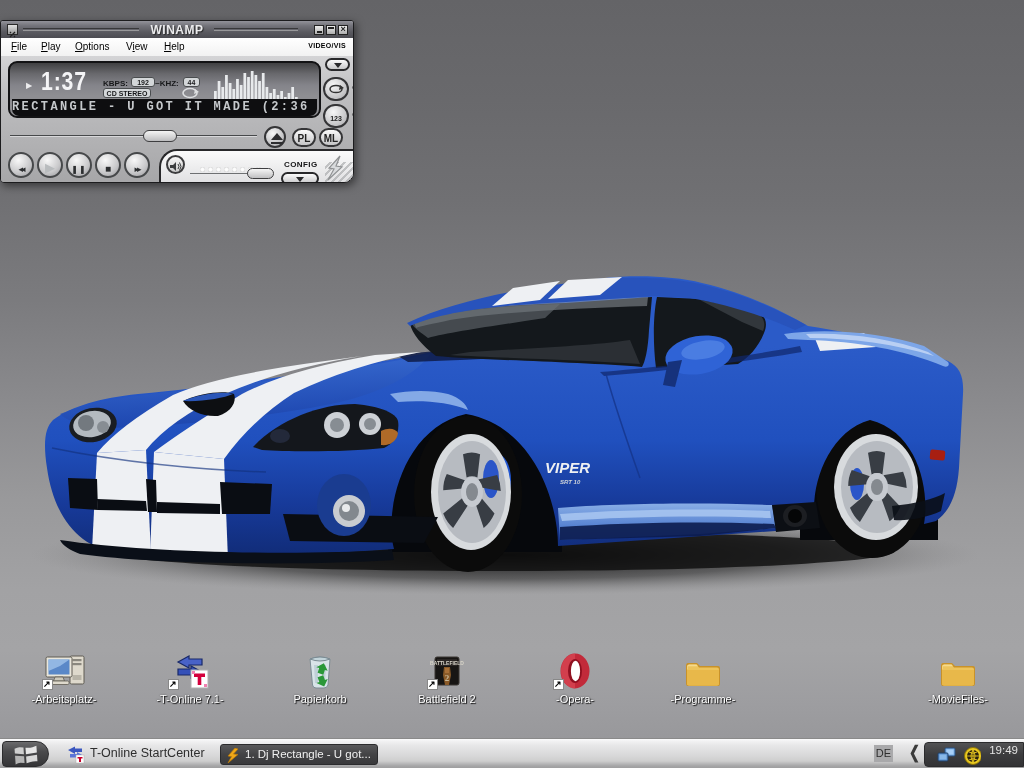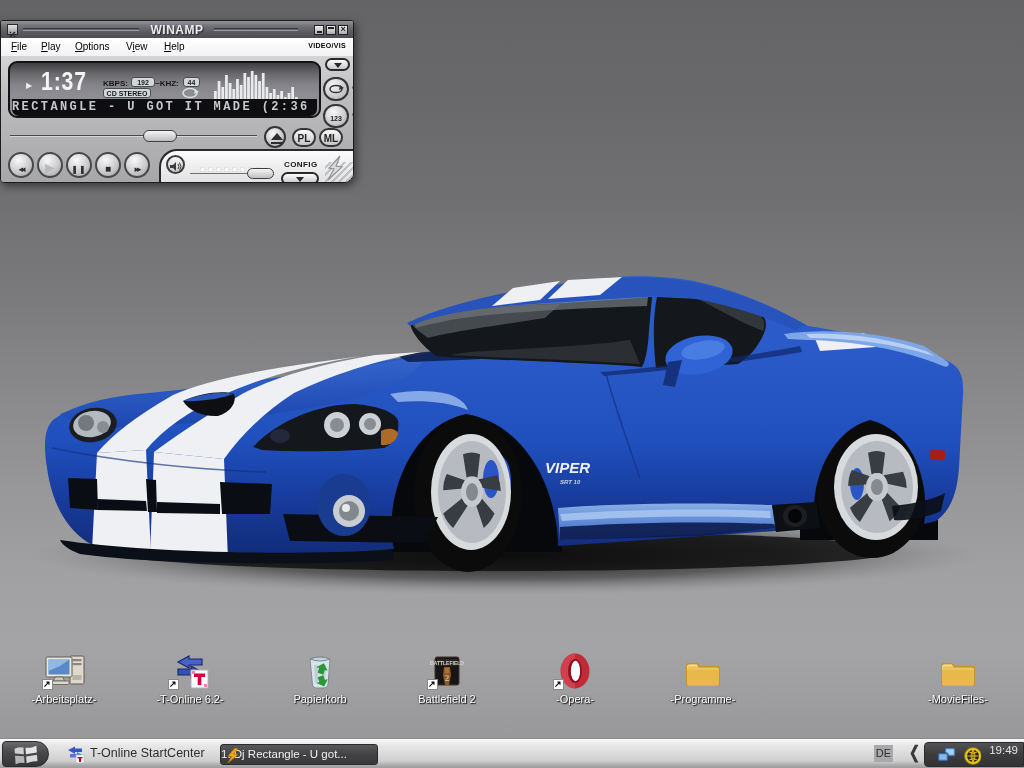--- a/index.html
+++ b/index.html
@@ -20,21 +20,21 @@
   #taskbar { position:absolute; left:0; top:738px; width:1024px; height:30px;
     background:linear-gradient(180deg, #fdfdfd 0, #f2f2f3 2px, #e8e8e9 6px, #d9d9da 16px, #cecece 22px, #b5b5b6 25px, #a5a5a6 27px, #9b9b9c 30px);
     border-top:1px solid #8a8a8a;
   }
   #startbtn { position:absolute; left:2px; top:2px; width:47px; height:26px;
     background:linear-gradient(180deg,#6a6a6c 0,#4a4a4c 40%,#353537 100%);
     border-radius:4px 13px 13px 4px; border:1px solid #2c2c2e;
   }
   .taskwin { position:absolute; left:220px; top:5px; width:158px; height:21px;
     background:linear-gradient(180deg,#58585a 0,#434345 50%,#39393b 100%);
-    border:1px solid #2b2b2d; border-radius:3px; color:#f0f0f0; font-size:11.5px; line-height:19px; }
+    border:1px solid #2b2b2d; border-radius:3px; color:#f0f0f0; font-size:11.5px; line-height:19px; padding-left:24px; }
   #tray { position:absolute; right:0px; top:3px; width:100px; height:25px;
     background:linear-gradient(180deg,#525254 0,#3c3c3e 50%,#333335 100%);
     border:1px solid #2b2b2d; border-radius:4px 0 0 4px; }
   #traytime { position:absolute; right:6px; top:5px; color:#e3e3e3; font-size:11.5px; }
   #debox { position:absolute; right:131px; top:6px; width:19px; height:17px; background:#a9a9ab; color:#2e2e2e; font-size:11px; text-align:center; line-height:17px; }
   #chev { position:absolute; right:104px; top:6px; color:#3a3a3a; font-size:13px; font-weight:bold; transform:scaleY(1.3); }
   #winamp { position:absolute; left:0; top:0; width:354px; height:163px;
     border:1px solid #1c1c1e; border-radius:3px 3px 10px 4px;
     background:linear-gradient(180deg,#c6c6c8,#aaaaac);
     box-shadow:2px 3px 8px rgba(0,0,0,0.5); overflow:hidden;margin-top:20px; }
@@ -321,21 +321,21 @@
         <svg width="52" height="40" viewBox="0 0 52 40" style="position:absolute;left:-2px;top:-3px;">
 <path d="M14,10 L25,4 L25,7 L38,7 L38,13 L25,13 L25,16 Z" fill="#4862c8" stroke="#182868" stroke-width="1.2"></path>
 <path d="M38,20 L27,26 L27,23 L14,23 L14,17 L27,17 L27,14 Z" fill="#3450b8" stroke="#182868" stroke-width="1.2"></path>
 <rect x="27" y="18" width="17" height="18" fill="#fff" stroke="#b0b0b0"></rect>
 <path d="M30,21.5 L41,21.5 L41,25 L37.3,25 L37.3,33 L33.7,33 L33.7,25 L30,25 Z" fill="#d4003c"></path>
 <rect x="28" y="19" width="3" height="3" fill="#f080b0"></rect>
           <rect x="40" y="32" width="3" height="3" fill="#f080b0"></rect>
 </svg>
         <div class="sc" style="left:2px;bottom:-1px;"></div>
       </div>
-   <div class="lbl">-T-Online 6.2-</div>
+   <div class="lbl">-T-Online 7.1-</div>
   </div>
   <div class="dicon" style="left:272px; top:655px;">
     <div class="ig" id="ic-bin">
         <svg width="44" height="38" viewBox="0 0 44 38" style="position:absolute;left:2px;top:-2px;">
 <path d="M12,6 Q22,2 32,6 L30,32 Q29,35 26,35 L18,35 Q15,35 14.5,32 Z" fill="#dce8ec" stroke="#7a8a92" opacity="0.95"></path>
 <path d="M12,6 Q22,10 32,6 Q22,2 12,6 Z" fill="#c2d4da" stroke="#7a8a92"></path>
 <path d="M16,12 L20,12 L20,30 L17,30 Z" fill="#b8cad2" opacity="0.8"></path>
 <path d="M25,12 L28,12 L27,30 L24,30 Z" fill="#b8cad2" opacity="0.8"></path>
 <g fill="#2a9838">
             <path d="M18,16 L24,10 L30,16 L27,16 L27,21 L21,21 L21,16 Z" transform="rotate(18 24 16)"></path>

